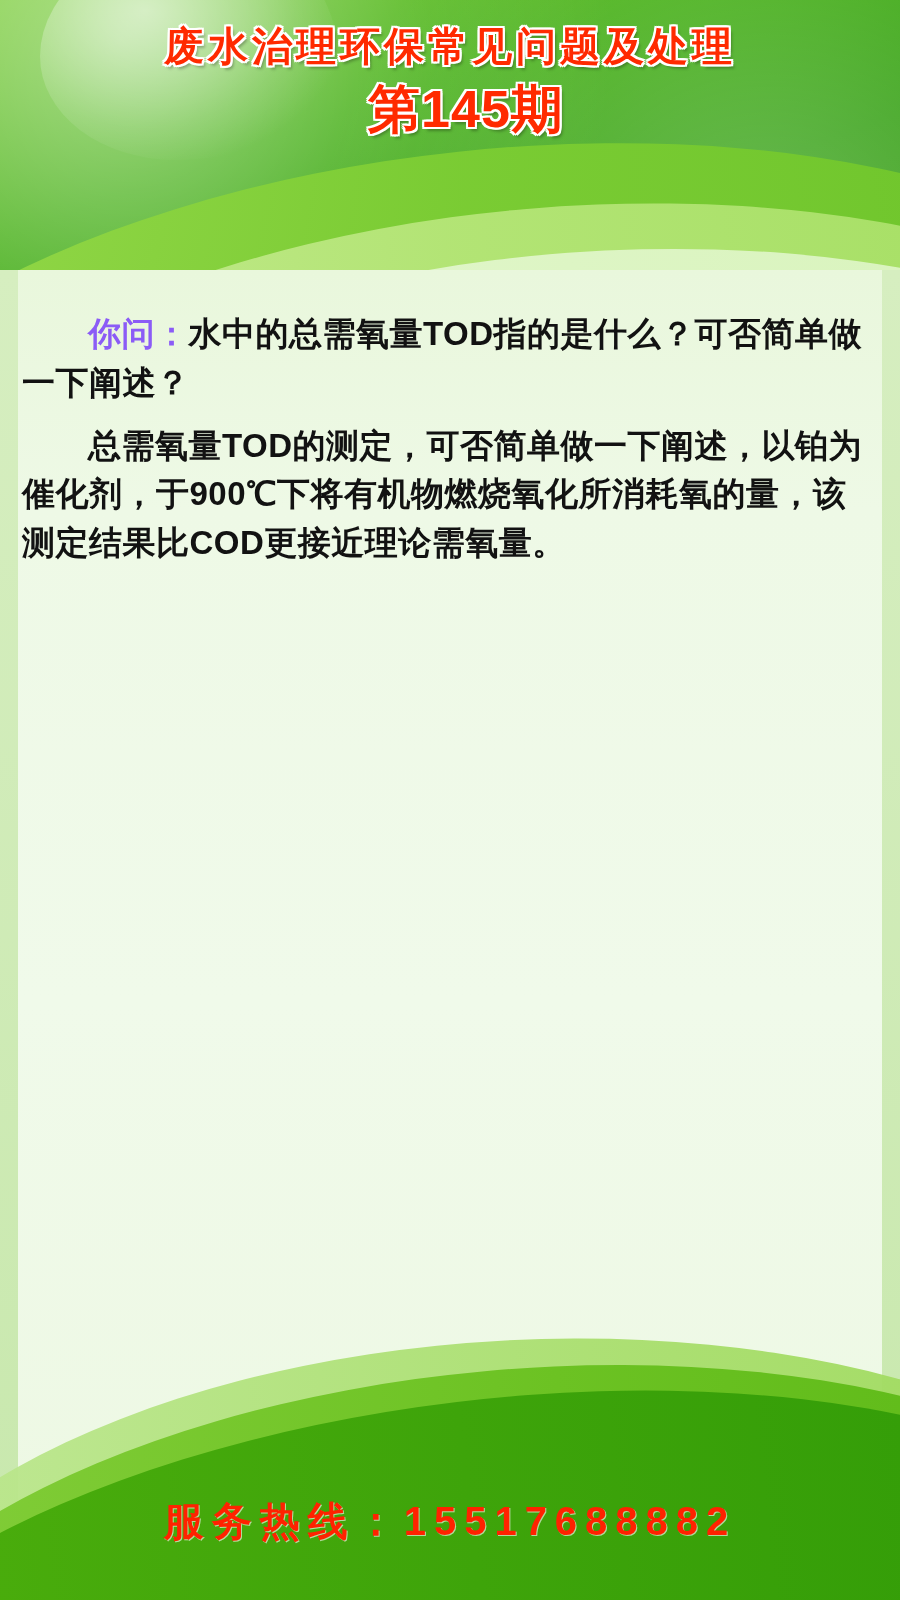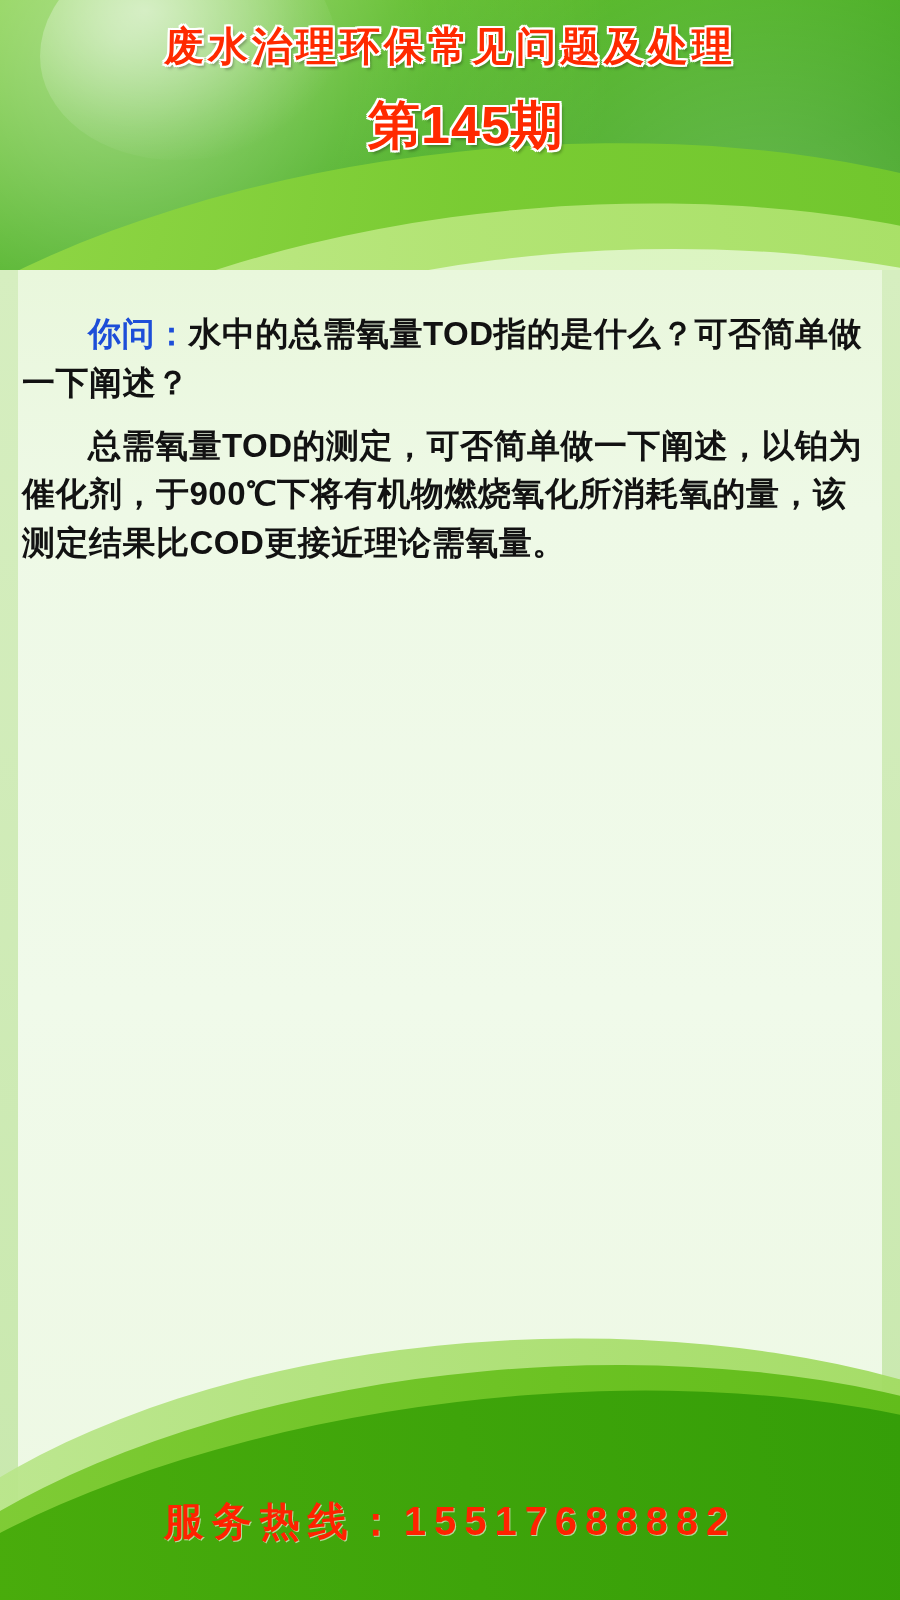--- a/index.html
+++ b/index.html
@@ -128,21 +128,21 @@
     letter-spacing: 4px;
     color: #ff2a00;
     text-shadow:
        2px 0 0 #ffffff, -2px 0 0 #ffffff, 0 2px 0 #ffffff, 0 -2px 0 #ffffff,
        2px 2px 0 #ffffff, -2px 2px 0 #ffffff, 2px -2px 0 #ffffff, -2px -2px 0 #ffffff,
        3px 4px 3px rgba(0,0,0,0.28);
     line-height: 1.22;
     white-space: nowrap;
   }
   .title-line2 {
-    margin-top: 20px;
+    margin-top: 4px;
     font-size: 52px;
     font-weight: bold;
     color: #ff2a00;
     letter-spacing: 1px;
     text-shadow:
        2px 0 0 #ffffff, -2px 0 0 #ffffff, 0 2px 0 #ffffff, 0 -2px 0 #ffffff,
        2px 2px 0 #ffffff, -2px 2px 0 #ffffff, 2px -2px 0 #ffffff, -2px -2px 0 #ffffff,
        3px 4px 3px rgba(0,0,0,0.28);
     padding-left: 32px;
   }
@@ -158,21 +158,21 @@
     font-size: 33px;
     font-weight: bold;
     line-height: 1.48;
     color: #121212;
     text-indent: 66px;
     margin: 0 0 18px 0;
     letter-spacing: 0.5px;
   }
   .para.tight { margin-bottom: 14px; }
   .lead {
-    color: #1d4ed8;
+    color: #8b5cf6;
   }
 
   
   .footer-service {
     position: absolute;
     left: 0; top: 1388px;
     width: 900px;
     text-align: center;
     font-size: 42px;
     font-weight: bold;

